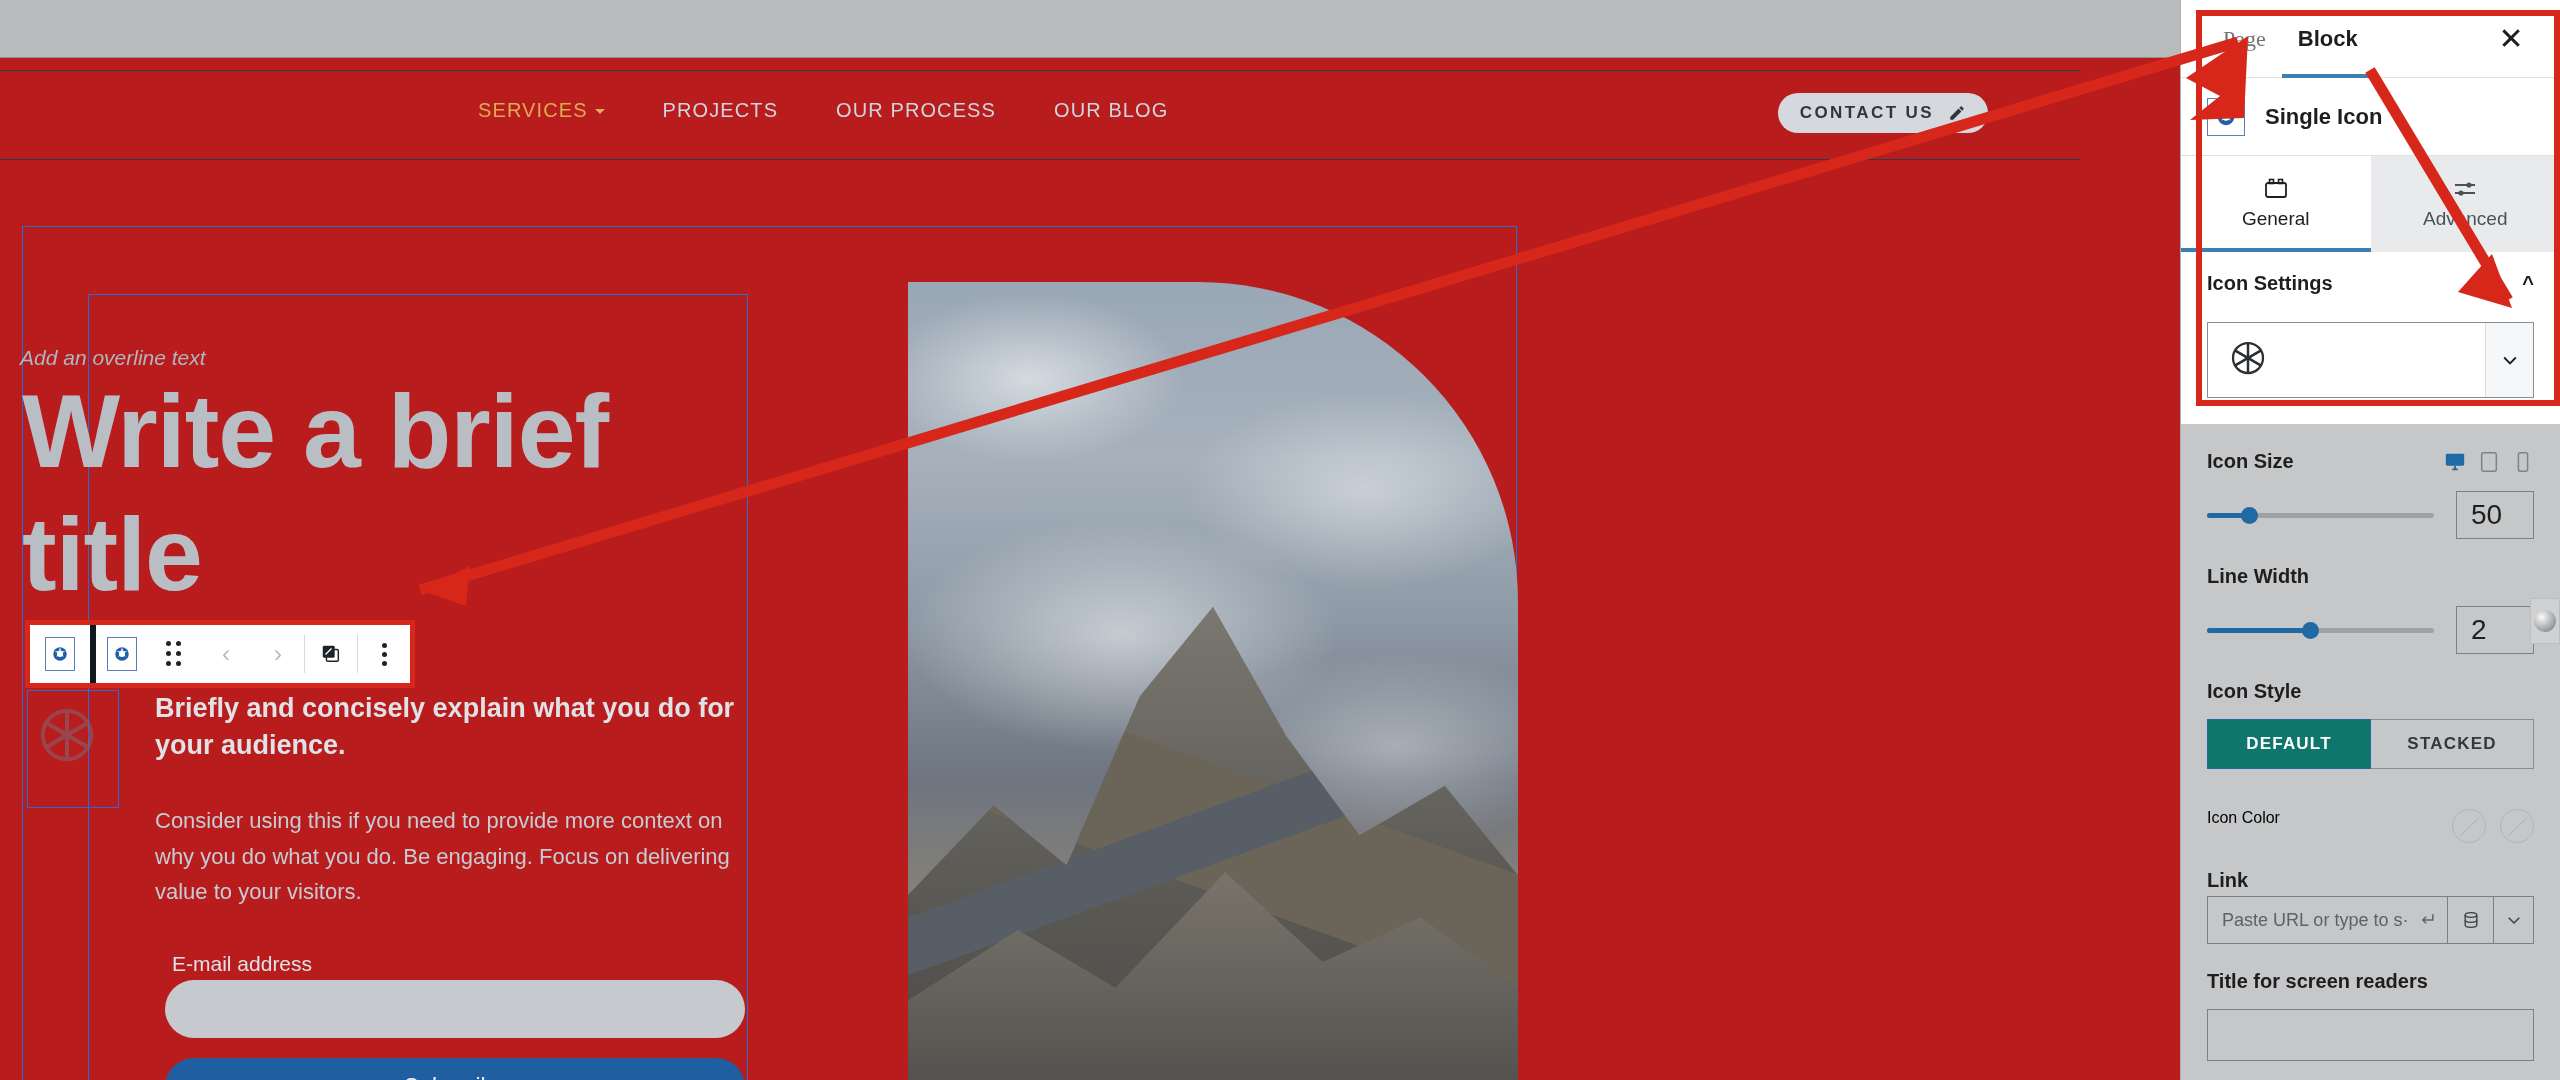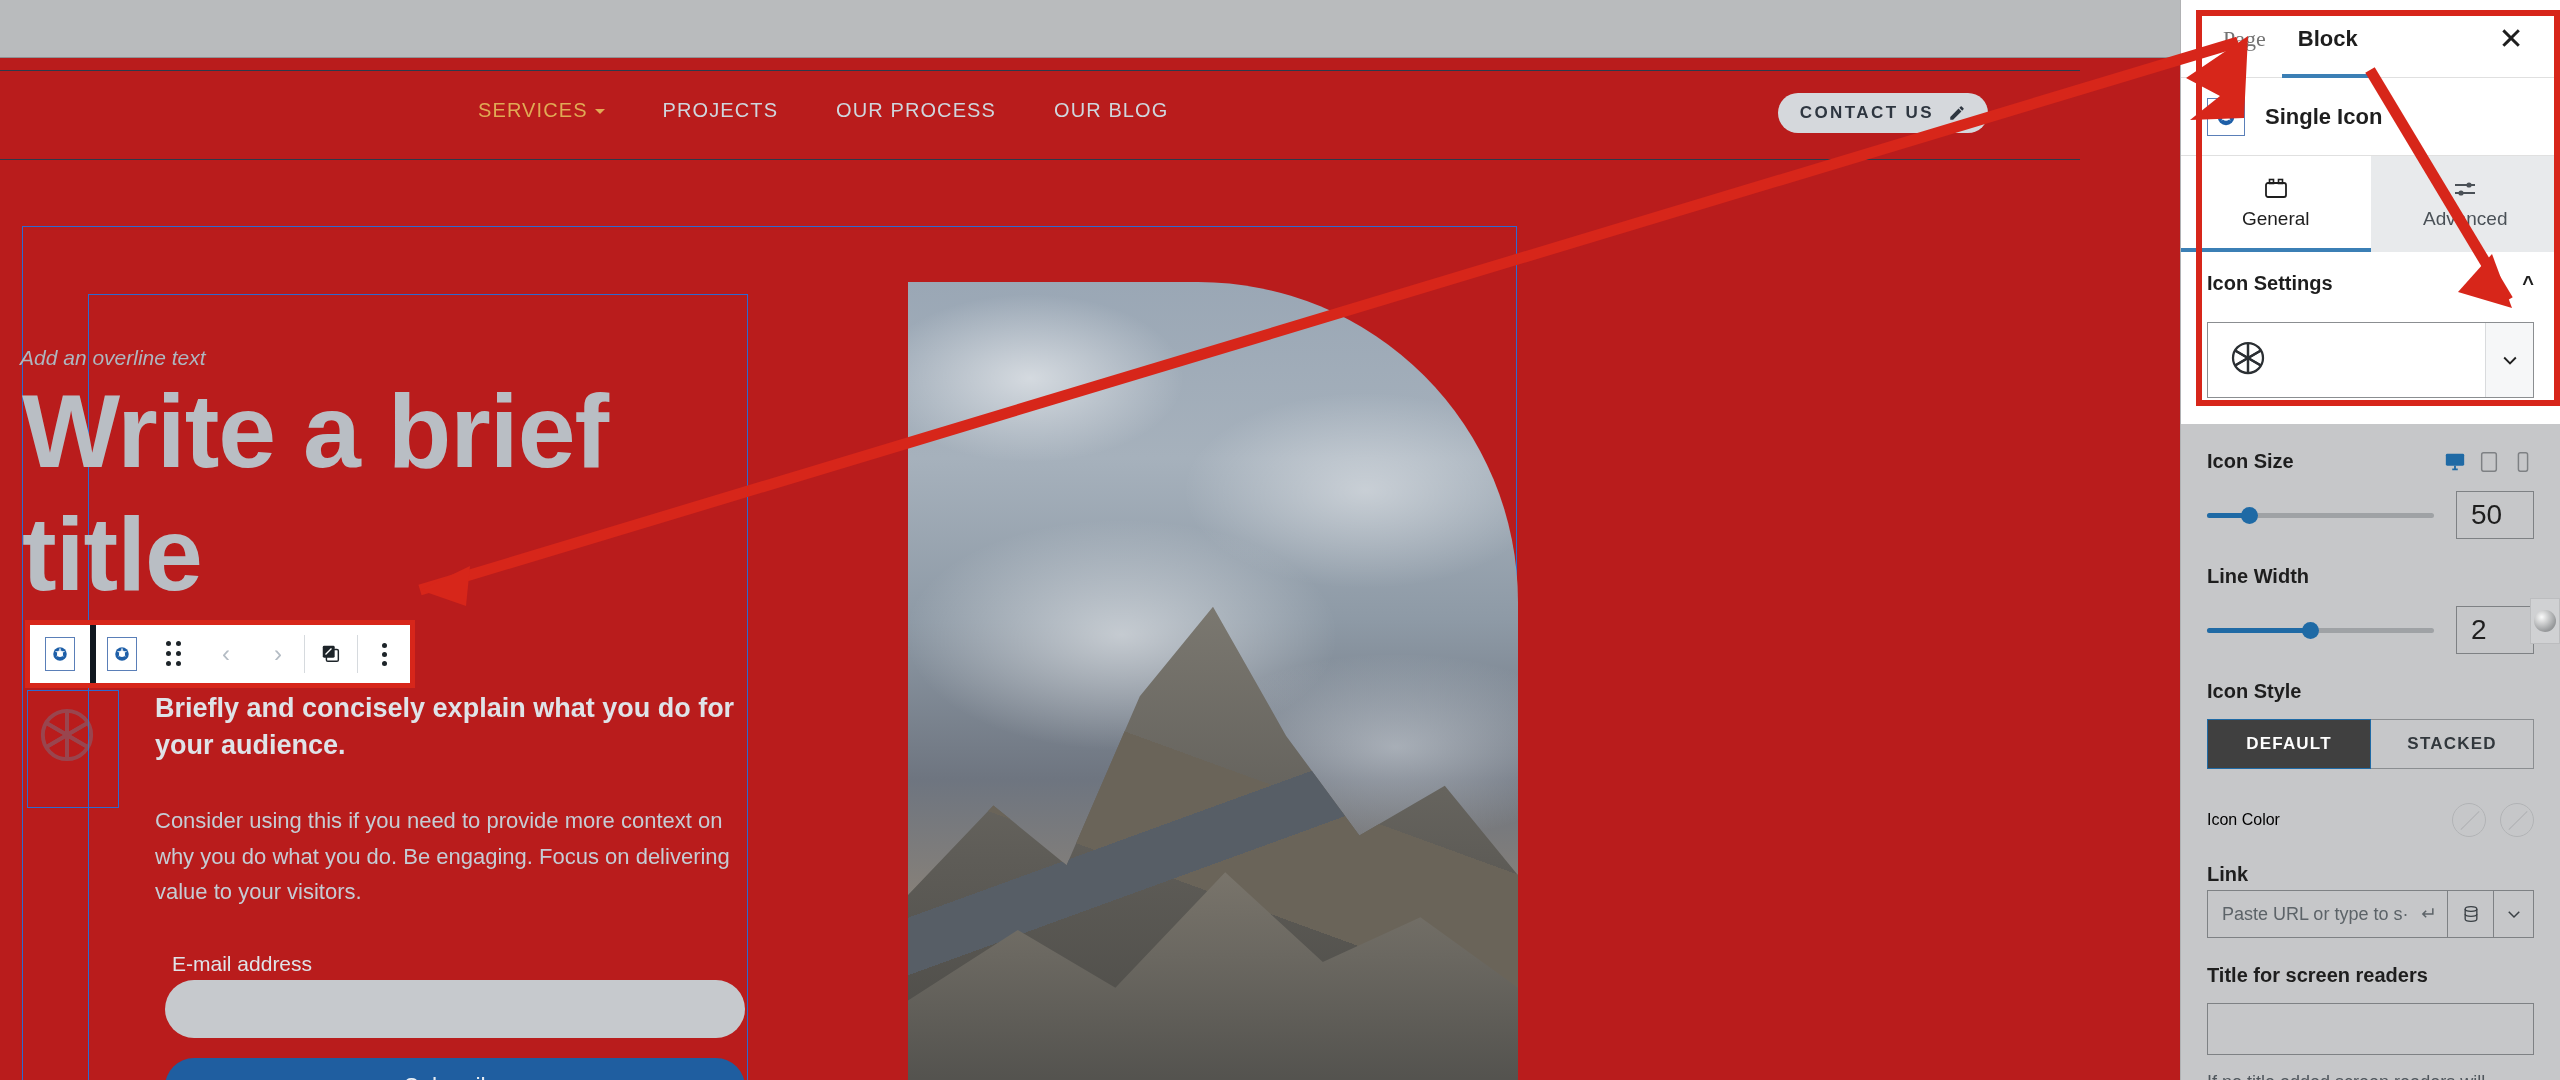--- a/index.html
+++ b/index.html
@@ -287,24 +287,24 @@
     background: transparent; font-size: 28px; color: #1e1e1e;
     display: flex; align-items: center; padding-left: 14px;
   }
 
   .toggle-row { display: flex; margin-top: 16px; }
   .tg {
     flex: 1; height: 50px; display: flex; align-items: center;
     justify-content: center; font-size: 17px; letter-spacing: 1.2px;
     font-weight: 700; border: 1px solid #8b8e91;
   }
-  .tg.on { background: #404040; color: #fff; border-color:#1f6aa5; }
+  .tg.on { background: #0f766e; color: #fff; border-color:#1f6aa5; }
   .tg.off { background: transparent; color: #32383d; border-left: none; }
 
-  .color-row { display: flex; align-items: center; margin-top: 8px; }
+  .color-row { display: flex; align-items: flex-start; margin-top: 14px; }
   .swatches { margin-left: auto; display: flex; gap: 14px; }
   .swatch {
     width: 34px; height: 34px; border-radius: 50%;
     border: 1px solid #a9abad; position: relative; opacity:.7;
   }
   .swatch::after {
     content:""; position:absolute; left:4px; top:50%;
     width: 26px; height: 1px; background:#a9abad;
     transform: rotate(-45deg); transform-origin: center;
   }

